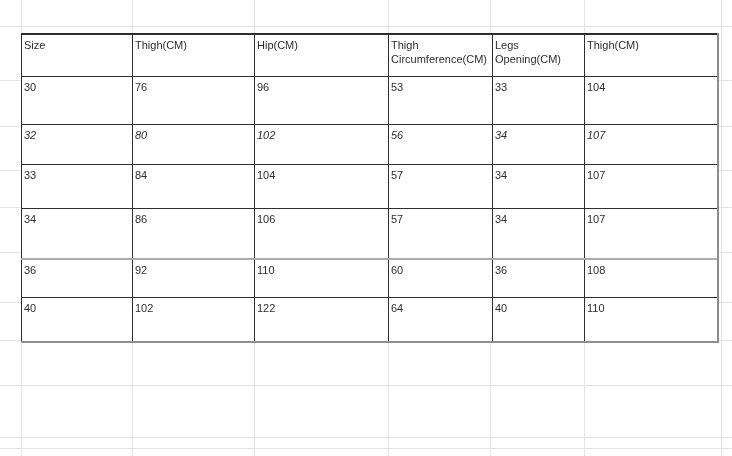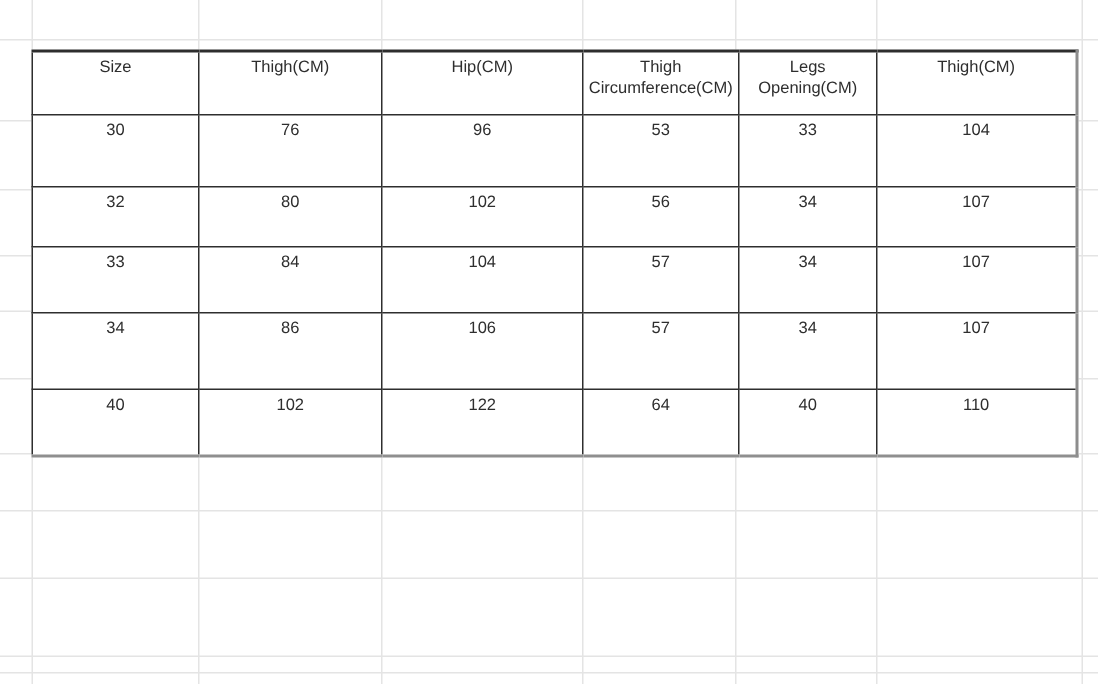--- a/index.html
+++ b/index.html
@@ -27,21 +27,21 @@
     table-layout:fixed;
     border-collapse:collapse;
     background:var(--bg);
     font-size:11px;
     line-height:14px;
     color:var(--text);
   }
   table.size-chart th, table.size-chart td{
     border:1px solid var(--border-dark);
     vertical-align:top;
-    text-align:center;
+    text-align:left;
     padding:3px 2px 0 2px;
     font-weight:normal;
     overflow:hidden;
   }
   table.size-chart thead tr{height:42px;}
   table.size-chart thead th{border-top:2px solid var(--border-dark);}
   table.size-chart th:last-child, table.size-chart td:last-child{
     border-right:2px solid var(--border-right);
   }
   table.size-chart tbody tr.seam td{border-top:2px solid var(--border-seam);}
@@ -93,21 +93,21 @@
     </thead>
     <tbody id="chart-body">
         <tr style="height: 48px;">
           <td>30</td>
           <td>76</td>
           <td>96</td>
           <td>53</td>
           <td>33</td>
           <td>104</td>
         </tr>
-        <tr style="height: 40px;">
+        <tr style="height: 40px; font-style: italic;">
           <td>32</td>
           <td>80</td>
           <td>102</td>
           <td>56</td>
           <td>34</td>
           <td>107</td>
         </tr>
         <tr style="height: 44px;">
           <td>33</td>
           <td>84</td>
@@ -117,20 +117,28 @@
           <td>107</td>
         </tr>
         <tr style="height: 51px;">
           <td>34</td>
           <td>86</td>
           <td>106</td>
           <td>57</td>
           <td>34</td>
           <td>107</td>
         </tr>
+        <tr class="seam" style="height: 38px;">
+          <td>36</td>
+          <td>92</td>
+          <td>110</td>
+          <td>60</td>
+          <td>36</td>
+          <td>108</td>
+        </tr>
         <tr style="height: 45px;">
           <td>40</td>
           <td>102</td>
           <td>122</td>
           <td>64</td>
           <td>40</td>
           <td>110</td>
         </tr>
       </tbody>
   </table>

